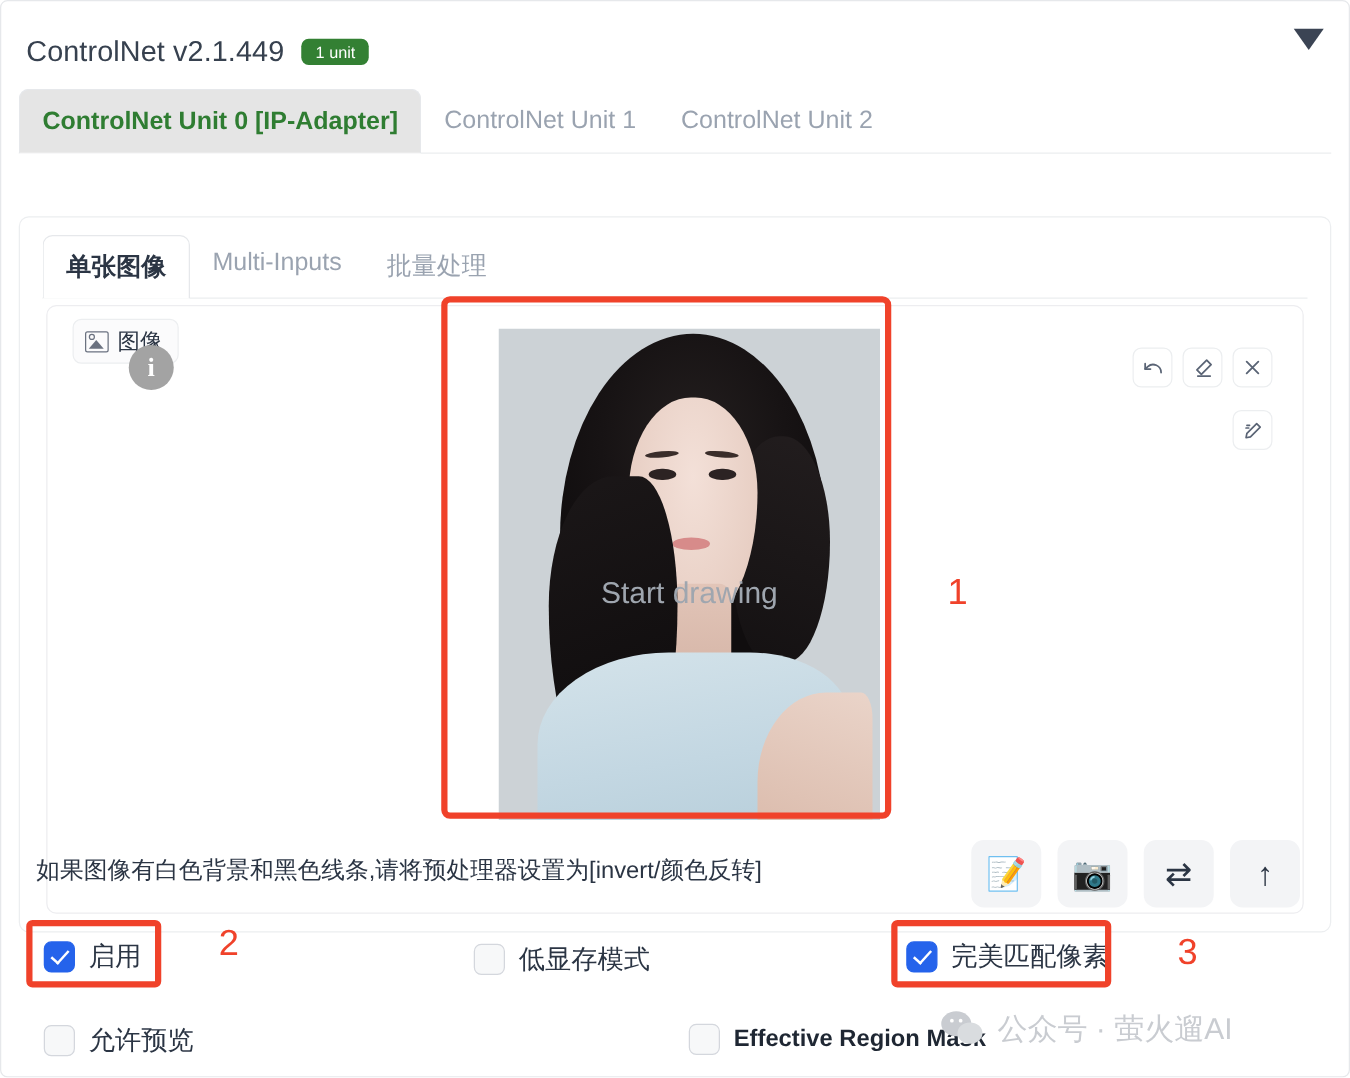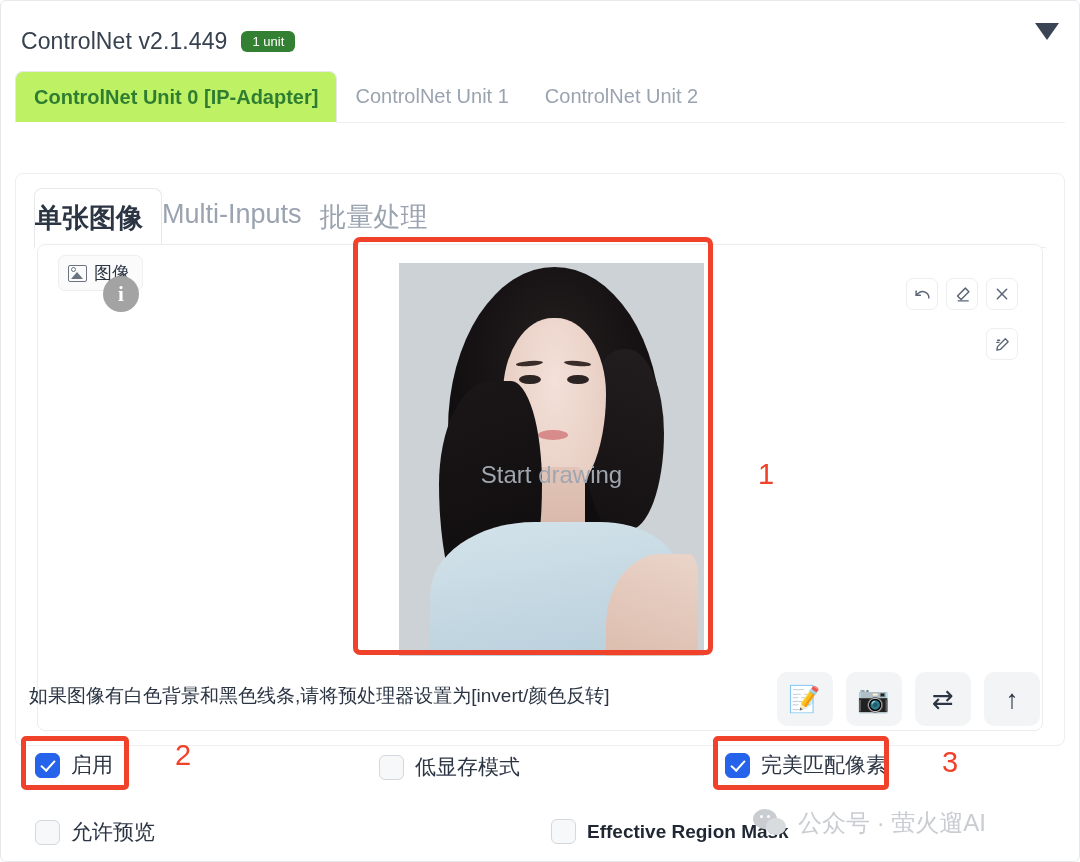--- a/index.html
+++ b/index.html
@@ -57,21 +57,21 @@
   .unit-tab {
     font-size: 20px;
     color: #9aa3b0;
     padding: 14px 18px 13px 18px;
     cursor: pointer;
     white-space: nowrap;
   }
   .unit-tab.active {
     color: #2f7d32;
     font-weight: bold;
-    background: #bef264;
+    background: #e5e5e5;
     border: 1px solid #e6e8eb;
     border-bottom: 1px solid #ffffff;
     border-radius: 8px 8px 0 0;
     margin-bottom: -1px;
   }
 
   
   .inner-panel {
     position: absolute;
     left: 14px; top: 172px; right: 14px; bottom: 115px;
@@ -80,22 +80,22 @@
     background: #ffffff;
   }
 
   
   .src-tabs {
     position: absolute; left: 18px; top: 14px; right: 18px;
     display: flex; align-items: flex-start;
     border-bottom: 1px solid #eceef0;
   }
   .src-tab {
-    font-size: 27px; color: #9aa3b0;
-    padding: 11px 18px 11px 0;
+    font-size: 20px; color: #9aa3b0;
+    padding: 11px 18px 11px 18px;
     cursor: pointer; white-space: nowrap;
   }
   .src-tab.active {
     color: #2b3544; font-weight: bold;
     border: 1px solid #e6e8eb;
     border-bottom: 1px solid #ffffff;
     border-radius: 8px 8px 0 0;
     margin-bottom: -1px;
     background: #fff;
   }

